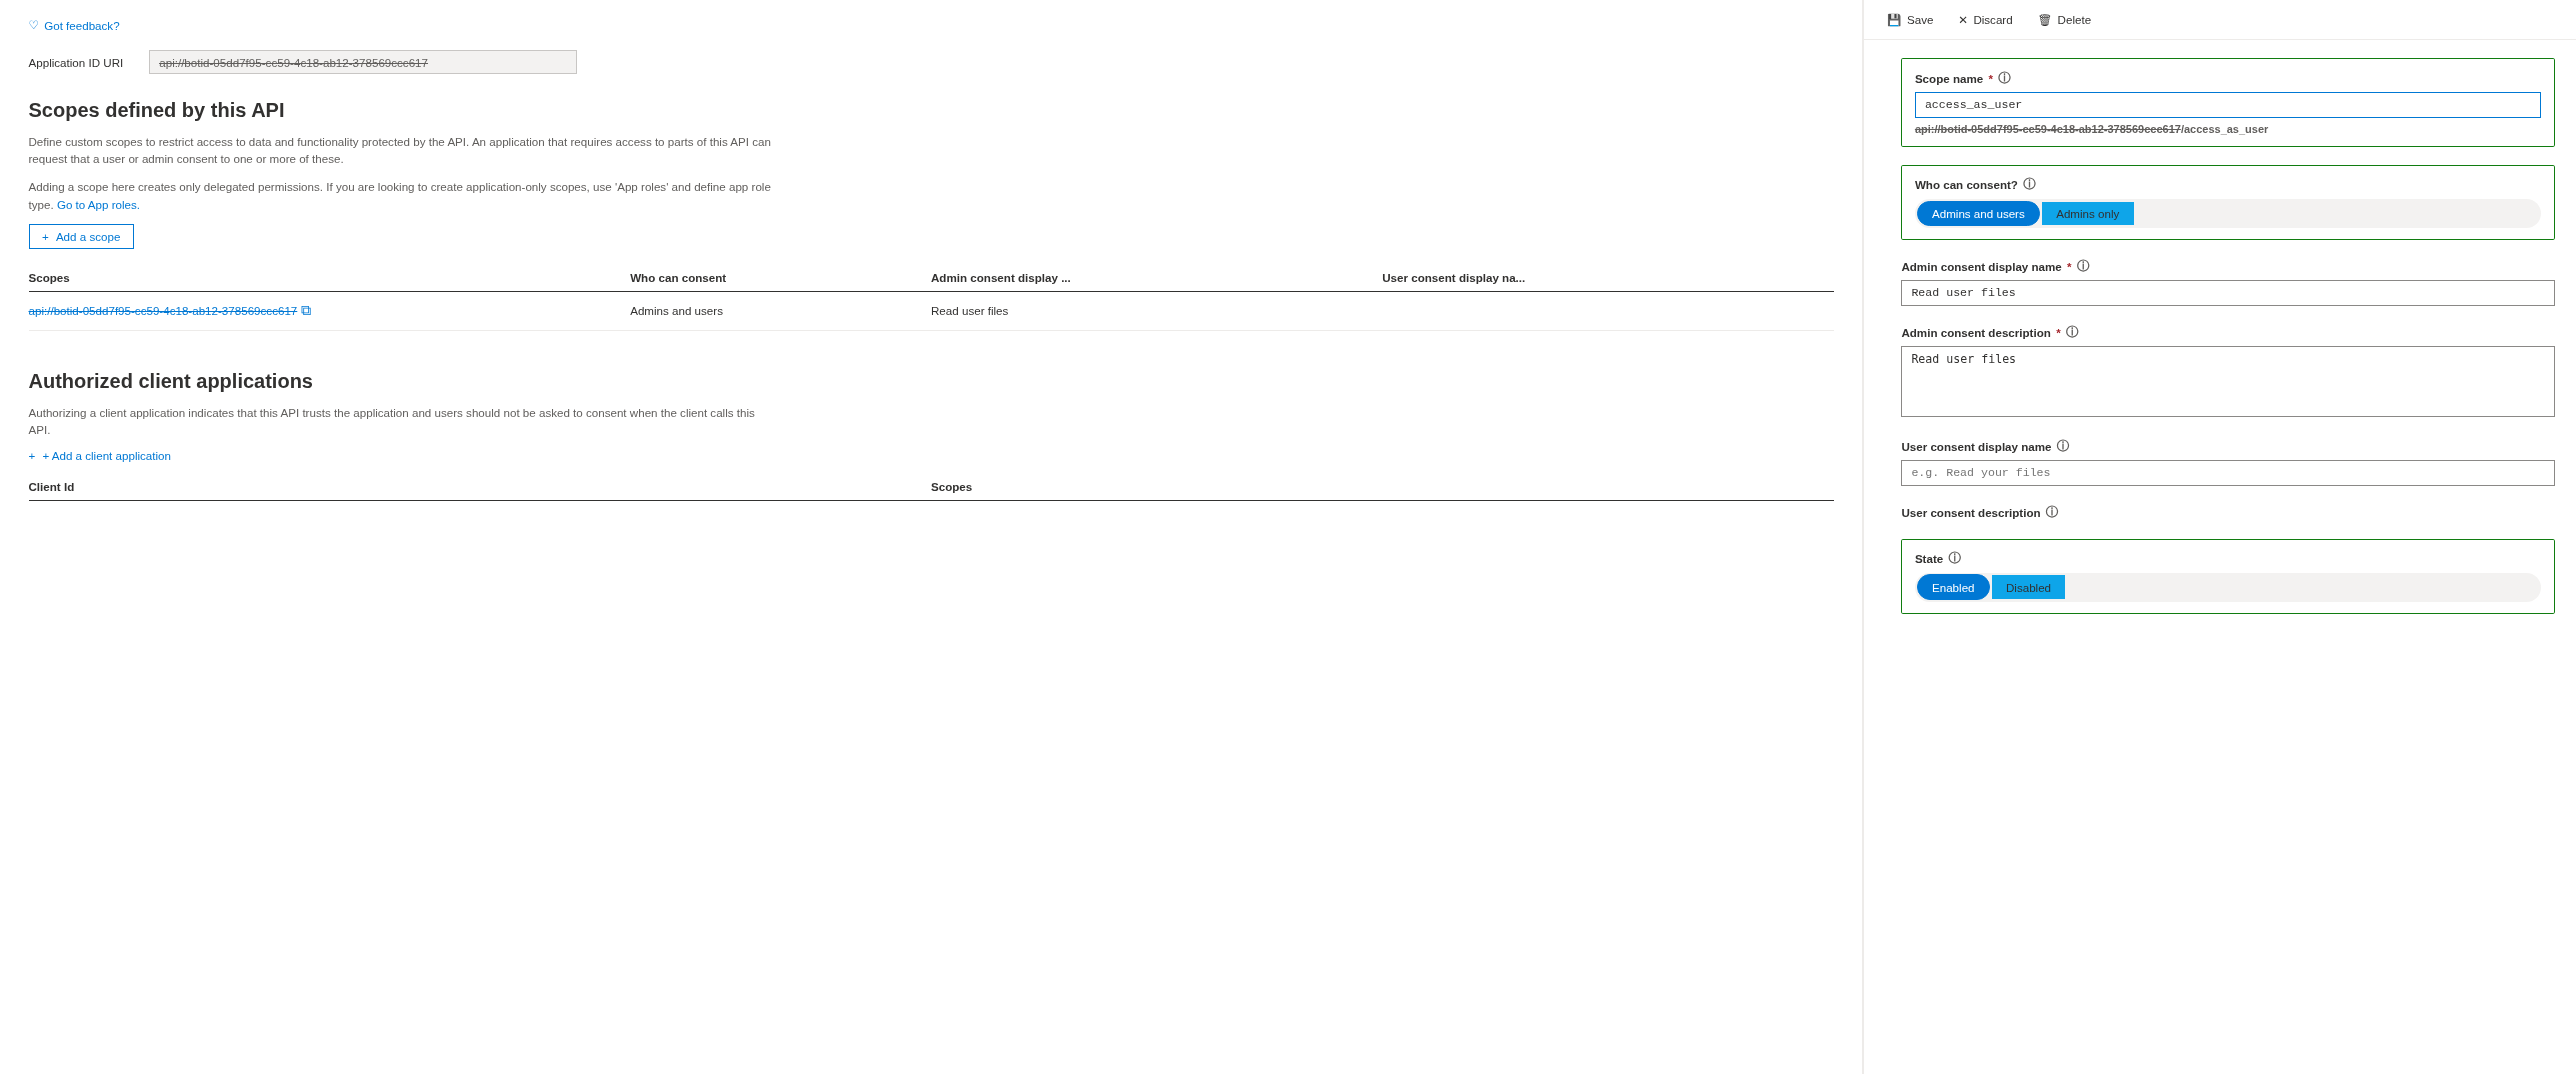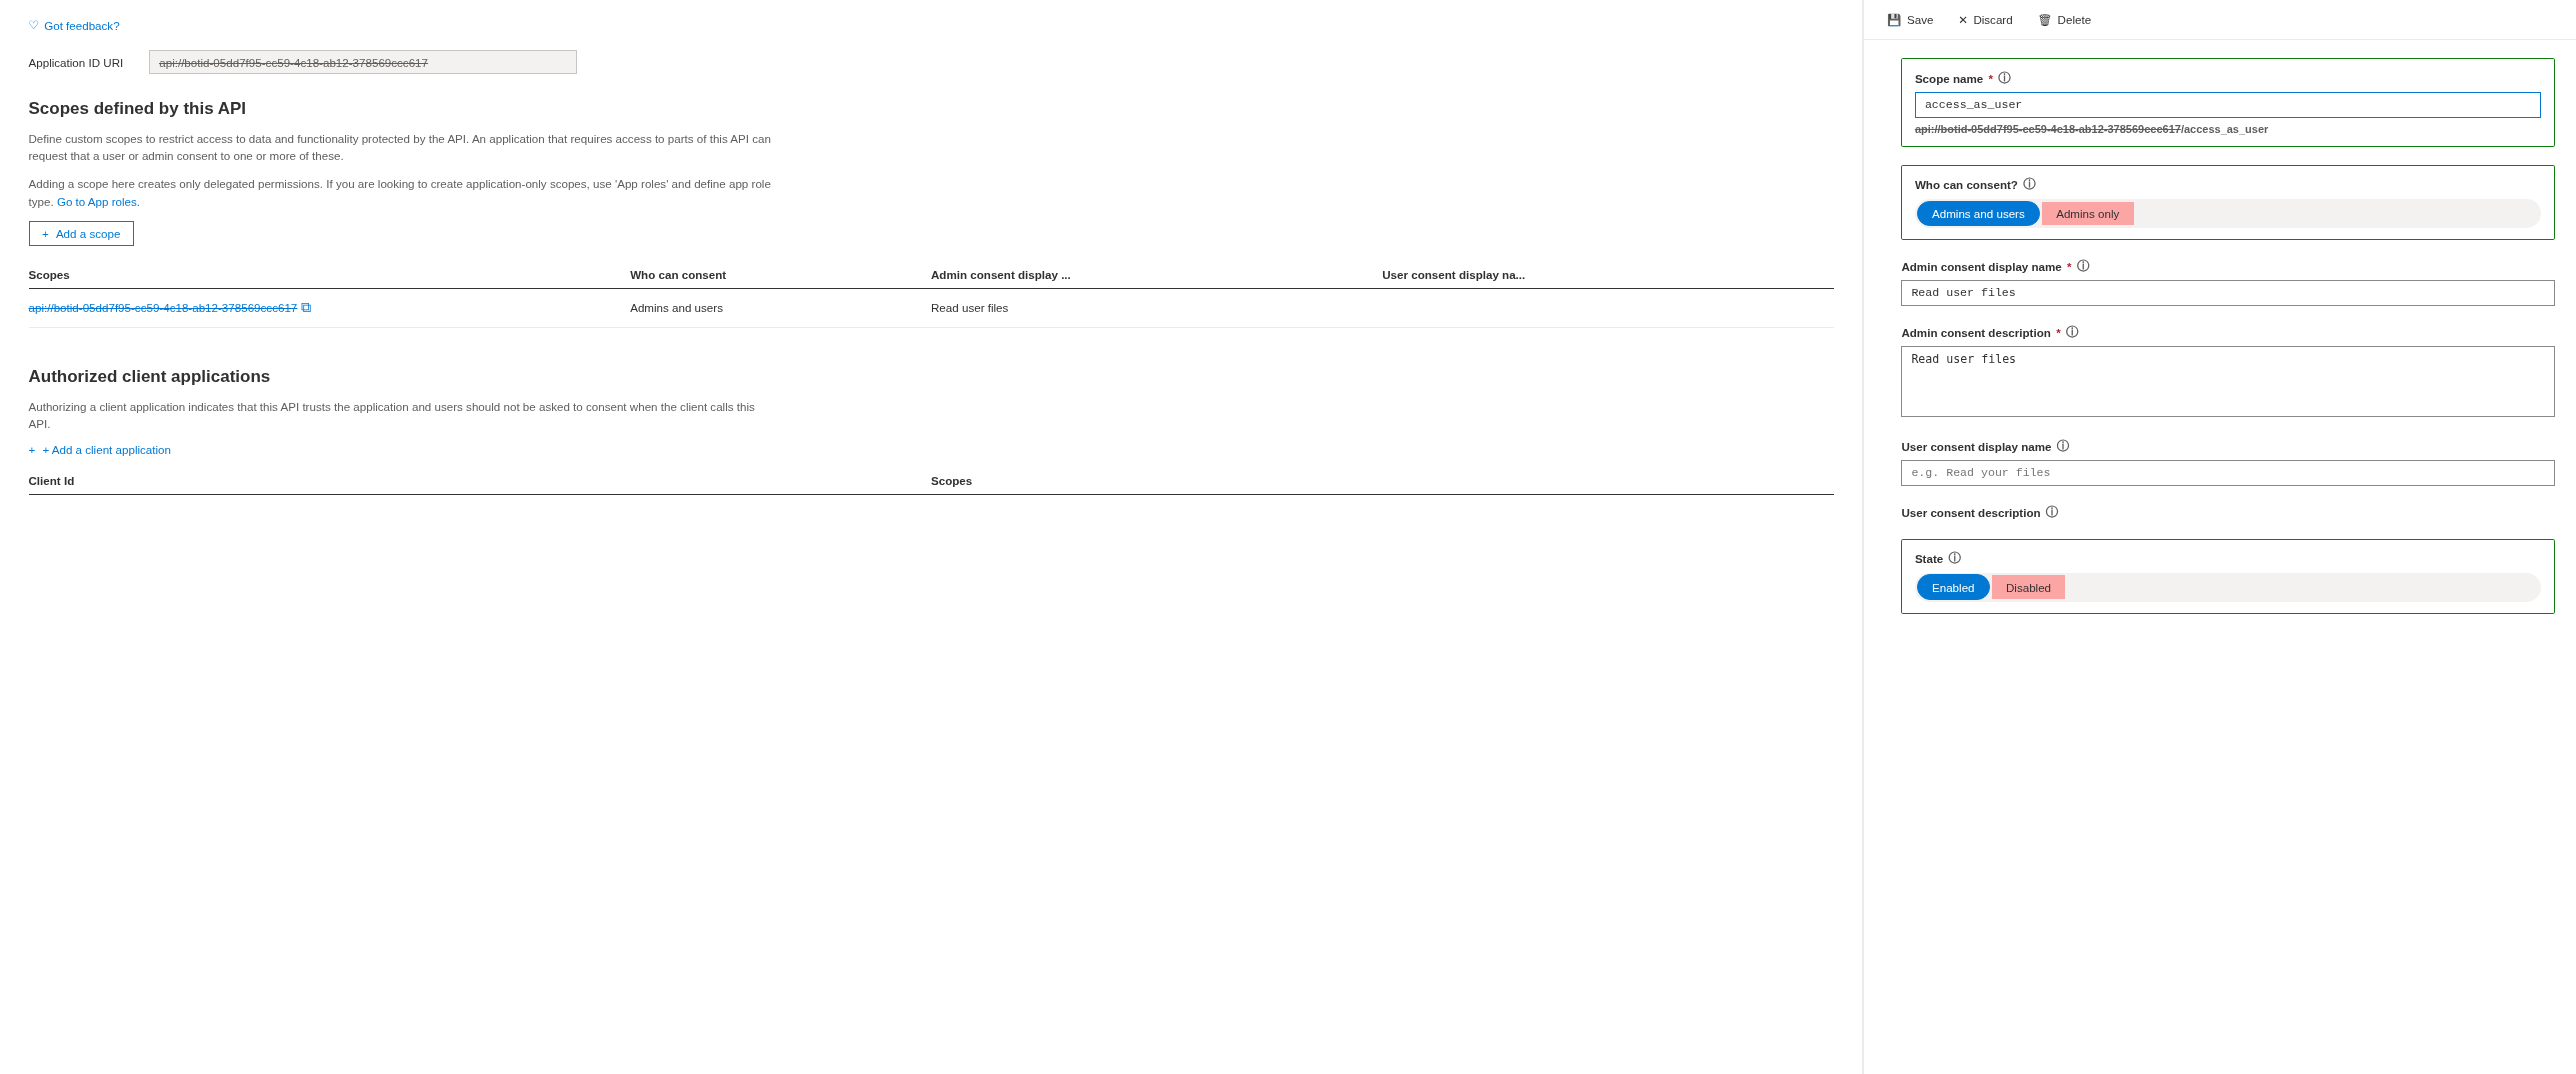--- a/index.html
+++ b/index.html
@@ -49,21 +49,21 @@
       border: 0.9px solid #c8c6c4;
       background: #f3f2f1;
       padding: 4.5px 9px;
       font-size: 11.6px;
       color: #605e5c;
       text-decoration: line-through;
       max-width: 428px;
     }
 
     .section-title {
-      font-size: 17px;
+      font-size: 20px;
       font-weight: 600;
       margin-bottom: 10.7px;
       color: #323130;
     }
 
     .description-text {
       font-size: 11.6px;
       color: #605e5c;
       line-height: 1.5;
       margin-bottom: 10.7px;
@@ -249,21 +249,21 @@
     }
 
     .toggle-btn.active {
       background: #0078d4;
       color: #fff;
       border-color: #0078d4;
       border-radius: 18px;
     }
 
     .toggle-btn.inactive {
-      background: #fca5a5;
+      background: #0ea5e9;
       color: #323130;
       border: none;
     }
 
     .toggle-wrapper {
       display: flex;
       align-items: center;
       background: #f3f2f1;
       border-radius: 18px;
       padding: 1.8px;

